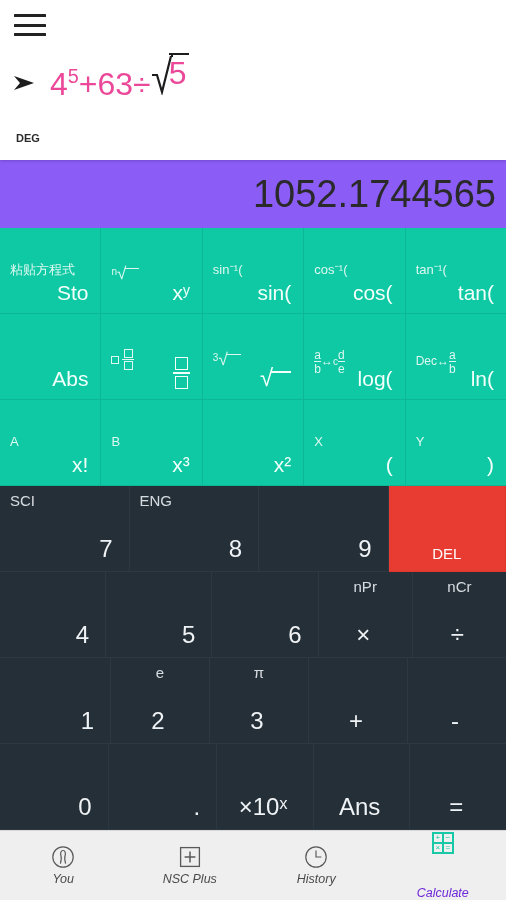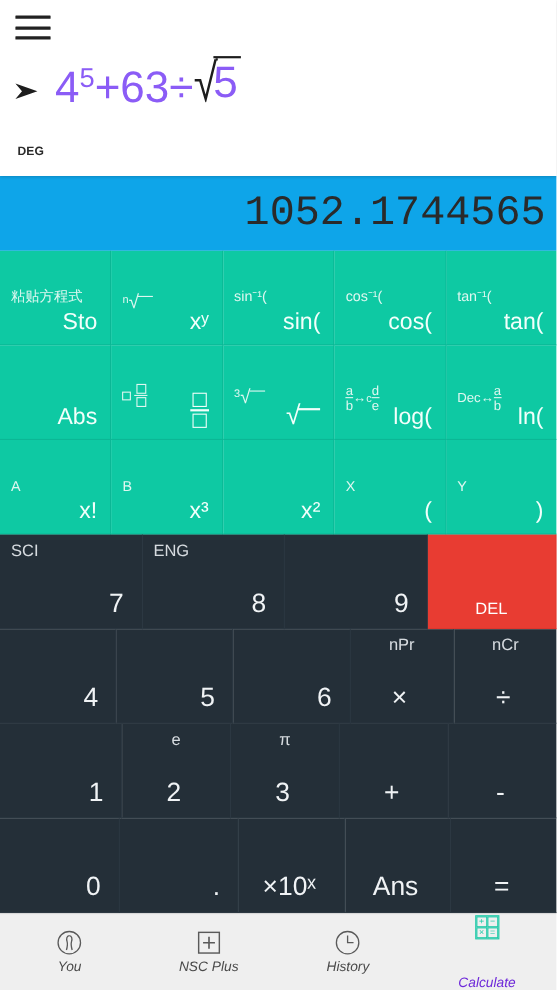--- a/index.html
+++ b/index.html
@@ -19,37 +19,37 @@
   }
   .hamburger {
     position: absolute; left: 14px; top: 14px; width: 32px; height: 22px;
     display: flex; flex-direction: column; justify-content: space-between;
   }
   .hamburger span { display:block; height: 3px; background: #222; border-radius: 0.5px; }
 
   .expr-row { position: absolute; left: 0; top: 34px; right: 0; height: 72px; display: flex; align-items: flex-end; }
   .cursor-arrow { width: 50px; flex: 0 0 50px; display: flex; align-items: center; justify-content: center; padding-bottom: 14px; }
   .expr-text {
-    font-size: 40px; color: #8b5cf6; letter-spacing: 0px;
+    font-size: 32px; color: #ec4899; letter-spacing: 0px;
     font-family: "Liberation Sans", sans-serif; white-space: nowrap;
     line-height: 1; padding-bottom: 6px;
   }
   .expr-text sup { font-size: 0.62em; vertical-align: super; line-height: 0; }
   .radical { display: inline-flex; align-items: flex-start; }
   .rad-over { border-top: 2px solid #1d1d1d; padding: 2px 3px 0 0; margin-left: -2px; }
 
   .deg-label {
     position: absolute; left: 16px; bottom: 16px;
     font-size: 11px; font-weight: bold; color: #2b2b2b; letter-spacing: 0px;
   }
 
   
   .result-area {
-    flex: 0 0 68px; background: #0ea5e9; display: flex; align-items: center;
-    justify-content: flex-end; padding: 0 10px 0 0; font-family: Liberation Mono, monospace;
+    flex: 0 0 68px; background: #8b5cf6; display: flex; align-items: center;
+    justify-content: flex-end; padding: 0 10px 0 0;
   }
   .result-text { font-size: 38px; color: #2a2a2a; font-weight: 300; letter-spacing: 0px; }
 
   
   .keypad { flex: 1 1 auto; display: flex; flex-direction: column; }
   .krow { display: flex; flex: 1 1 0; }
   .key {
     flex: 1 1 0; position: relative; display: flex;
     align-items: flex-end; justify-content: flex-end;
     padding: 0 12px 10px 0; cursor: pointer; overflow: hidden;

